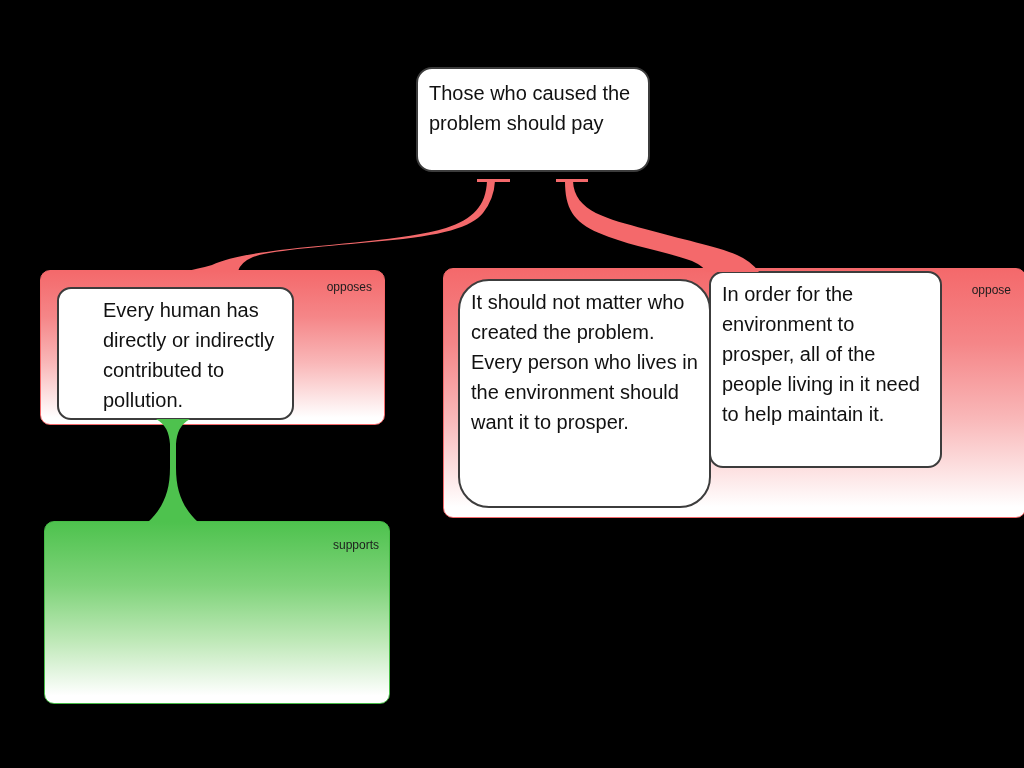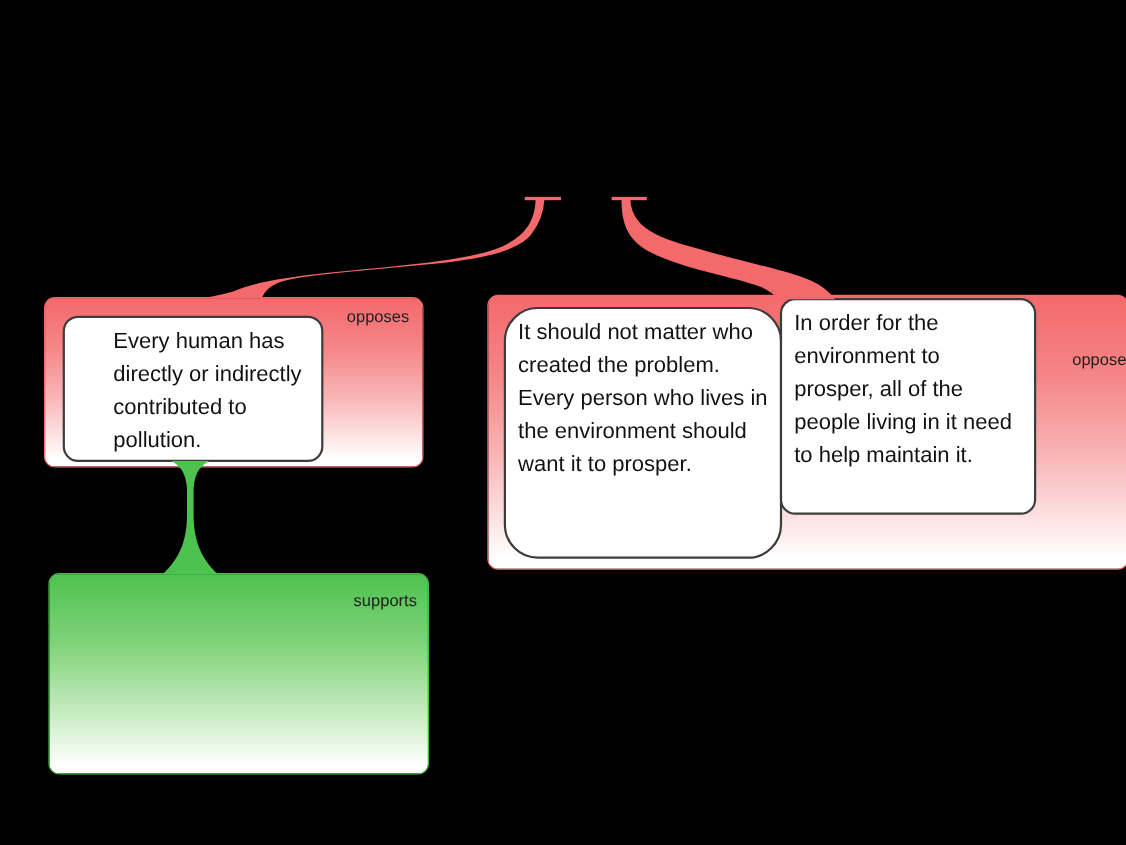--- a/index.html
+++ b/index.html
@@ -33,21 +33,21 @@
     background: linear-gradient(180deg, #f4696b 0%, #f58688 30%, #f9b7b8 60%, #ffffff 96%);
     border: 1px solid #f4696b;
   }
   .group.support {
     background: linear-gradient(180deg, #4ec24e 0%, #7fd37a 35%, #bde8b6 65%, #ffffff 96%);
     border: 1px solid #46bb46;
     margin-left: 42px;
   }
   .group-label {
     position: absolute;
-    font-size: 15px;
+    font-size: 12px;
     color: #1d1d1d;
     white-space: nowrap;
   }
   .node {
     position: absolute;
     background: #ffffff;
     border: 2px solid #3c3c3c;
     border-radius: 14px;
     padding: 6px 10px 4px 11px;
     font-size: 20px;
@@ -103,30 +103,33 @@
              C 180 425, 177 432, 176 444
              L 176 468
              C 176 492, 183 508, 198 522
              L 148 522
              C 163 508, 170 492, 170 468
              L 170 444
              C 169 432, 166 425, 156 419
              Z" fill="#4ec24e"></path>
   </svg>
 
+  <div class="node root-node">
+    <span>Those who caused the problem should pay</span>
+  </div>
 
   <div class="group oppose" style="left:40px; top:270px; width:343px; height:153px;">
     <span class="group-label" style="top:9px; right:12px;">opposes</span>
     <div class="node" style="left:16px; top:16px; width:237px; height:133px;padding-left:44px;">
       <span>Every human has directly or indirectly contributed to pollution.</span>
     </div>
   </div>
 
   <div class="group oppose" style="left:443px; top:268px; width:581px; height:248px;">
-    <span class="group-label" style="top:14px; right:1px;margin-top:36px;">oppose</span>
+    <span class="group-label" style="top:14px; right:14px;">oppose</span>
     <div class="node" style="left:14px; top:10px; width:253px; height:229px;border-radius:31px;">
       <span>It should not matter who created the problem. Every person who lives in the environment should want it to prosper.</span>
     </div>
     <div class="node" style="left:265px; top:2px; width:233px; height:197px;">
       <span>In order for the environment to prosper, all of the people living in it need to help maintain it.</span>
     </div>
   </div>
 
   <div class="group support" style="left:2px; top:521px; width:344px; height:181px;">
     <span class="group-label" style="top:16px; right:10px;">supports</span>

